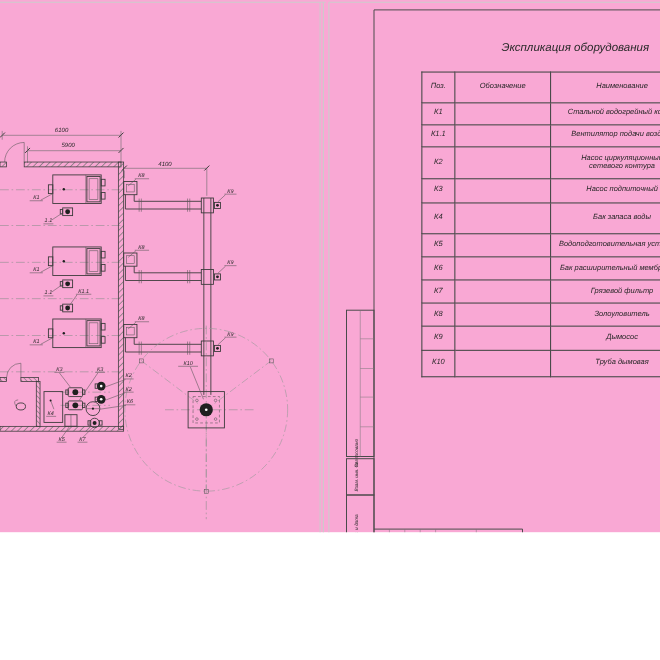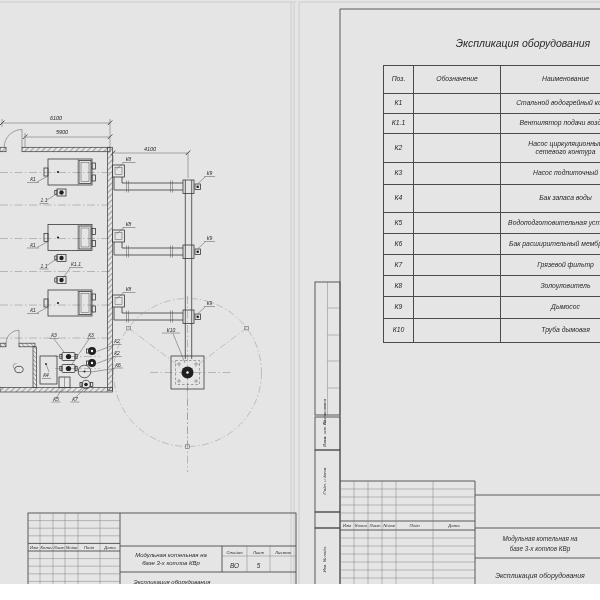--- a/index.html
+++ b/index.html
@@ -1,16 +1,16 @@
 <!DOCTYPE html>
 <html><head>
 <meta charset="utf-8">
 <style>
   html,body{margin:0;padding:0;background:#ffffff;}
-  .canvas{position:relative;width:600px;height:584px;background:#e5e5e5;overflow:hidden;
+  .canvas{position:relative;width:600px;height:484px;background:#f9a8d4;overflow:hidden;
           font-family:"Liberation Sans",sans-serif;}
   .page{position:absolute;top:0;height:600px;}
   #leftPage{left:0;width:300px;}
   #rightPage{left:298px;width:302px;overflow:hidden;}
   svg{position:absolute;left:0;top:0;}
   
   .ln{stroke:#3a3a3a;stroke-width:0.8;fill:none}
   .thin{stroke:#555;stroke-width:0.5;fill:none}
   .dim{stroke:#6a6a6a;stroke-width:0.55;fill:none}
   .tick{stroke:#3a3a3a;stroke-width:0.9;fill:none}

